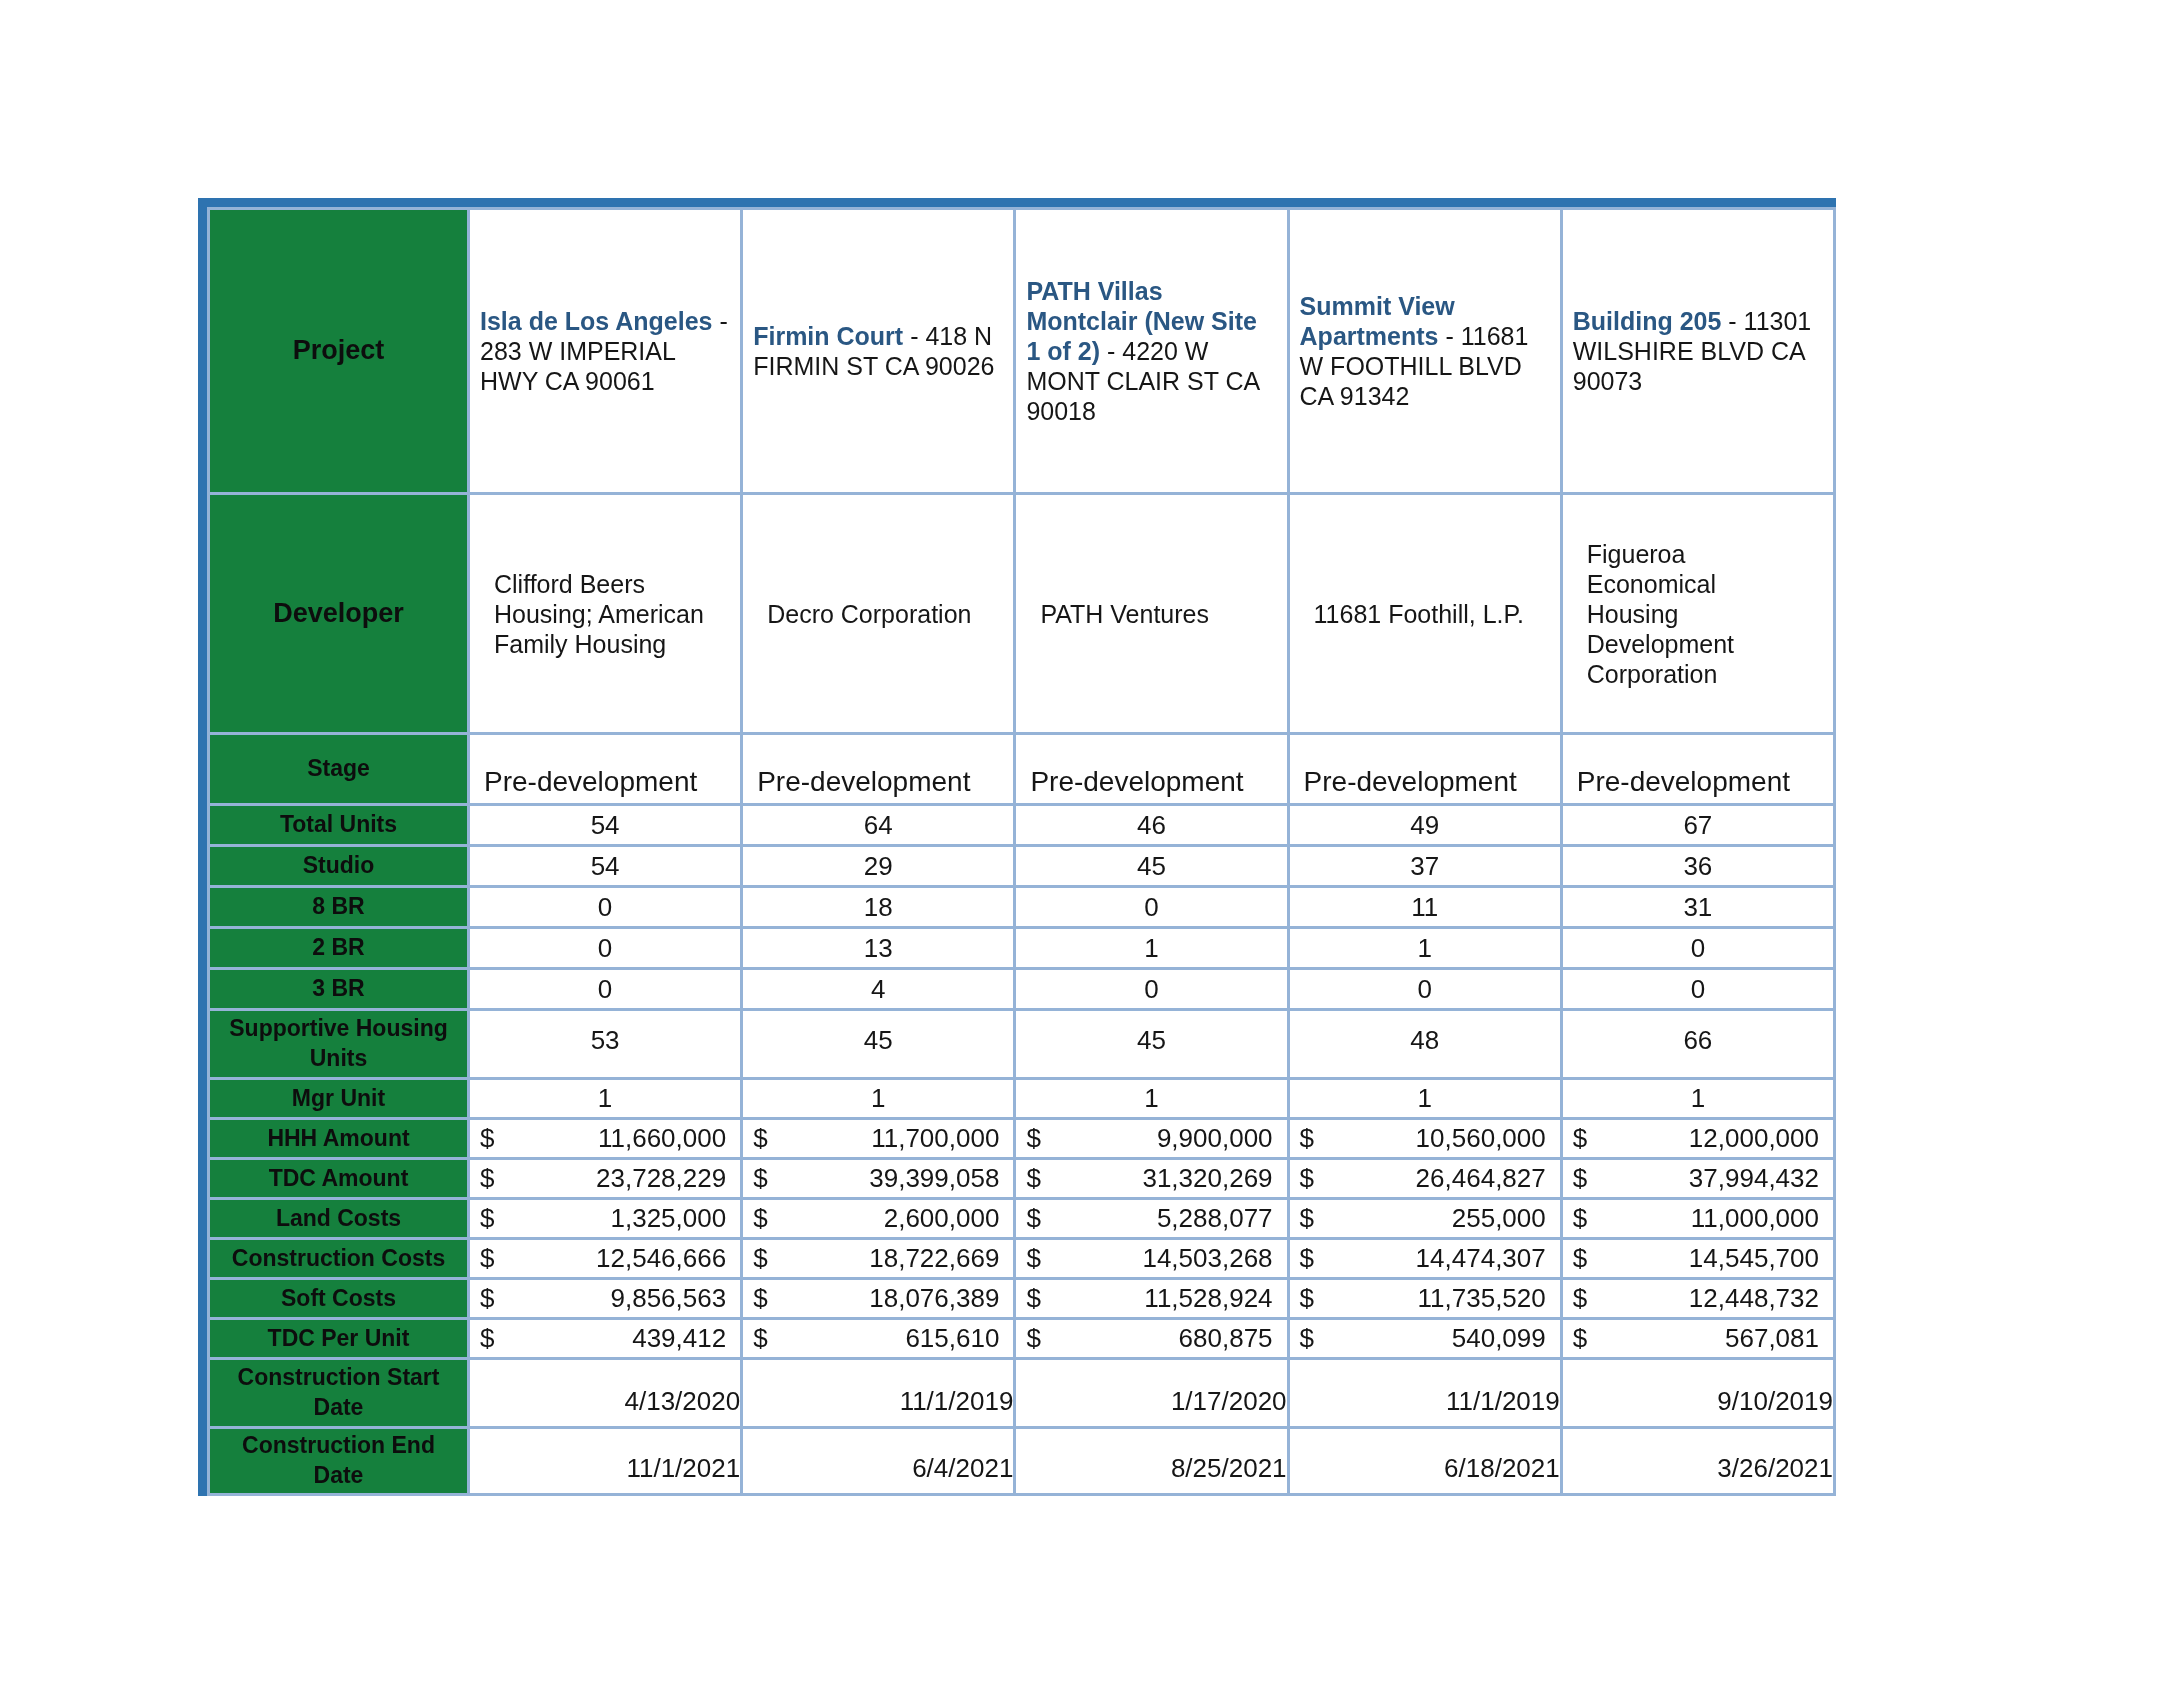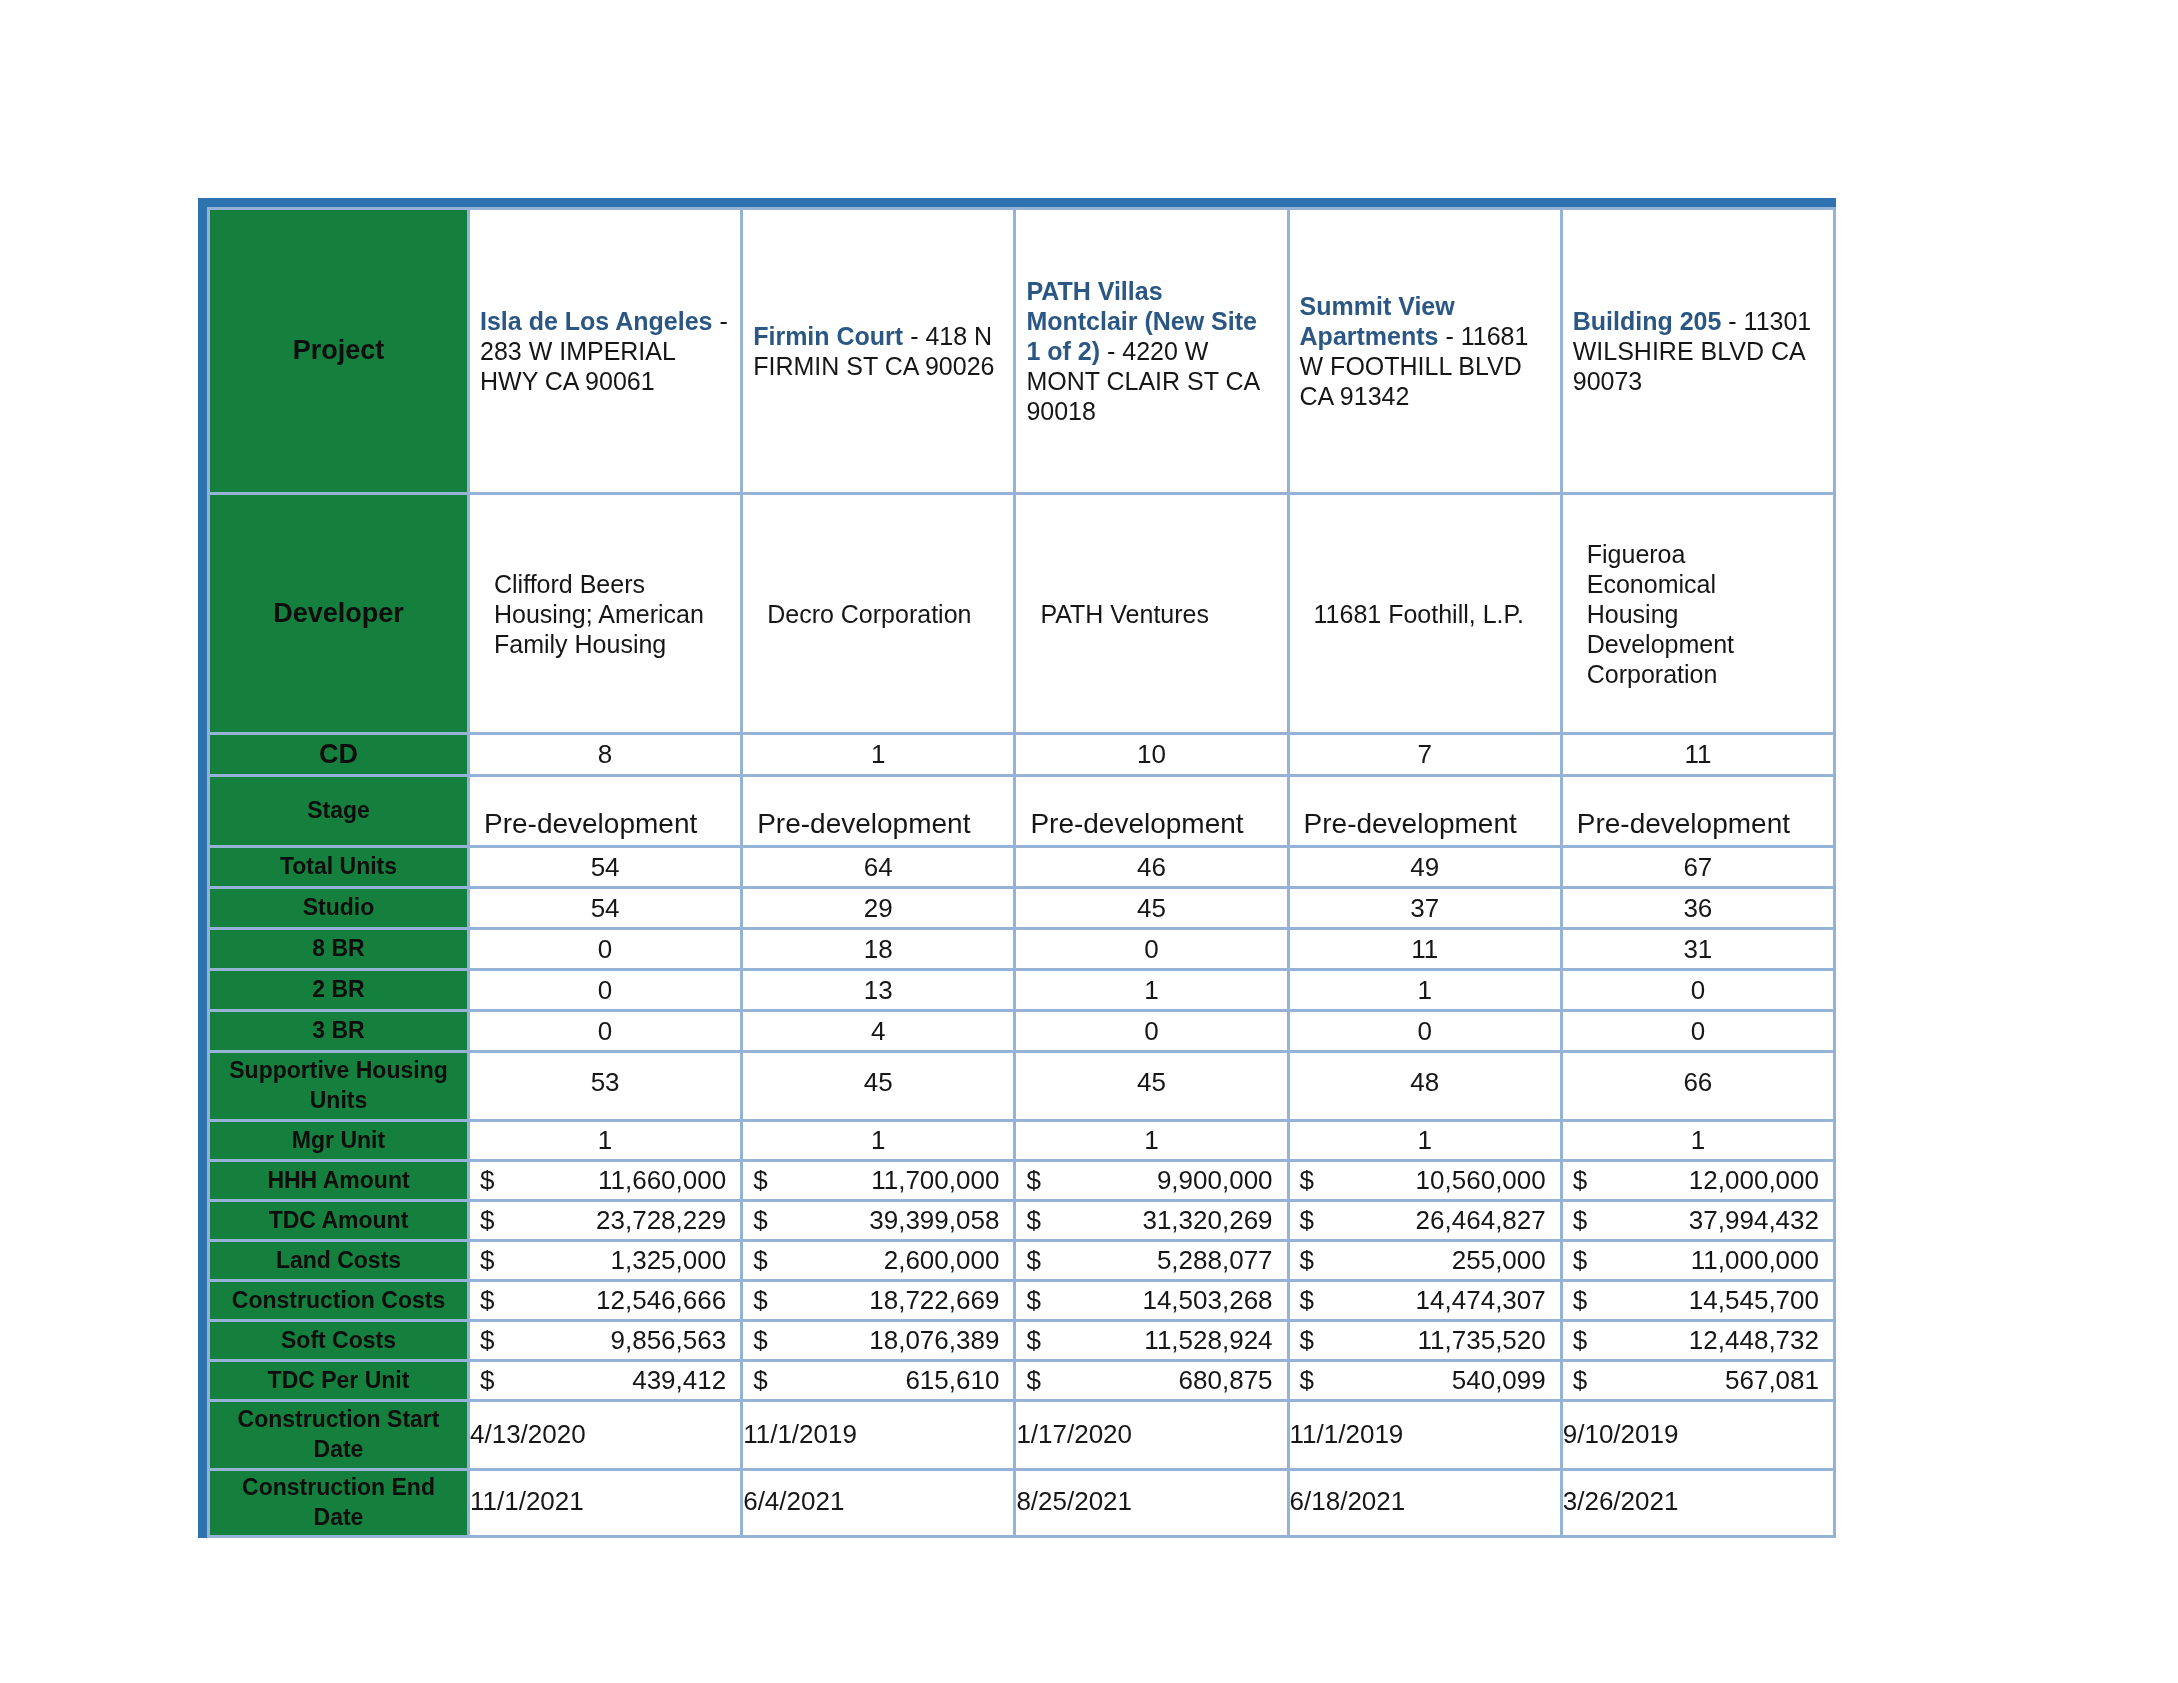--- a/index.html
+++ b/index.html
@@ -57,23 +57,23 @@
   }
   td.num  { text-align:center; }
   td.vbot { vertical-align:bottom; padding-bottom:21px; }
   td.stage {
     vertical-align:bottom;
     text-align:left;
     padding:0 0 5px 14px;
     font-size:28px;
   }
   td.date {
-    text-align:left;
+    text-align:right;
     vertical-align:bottom;
-    padding-bottom:18px;
+    padding-bottom:9px;
   }
   td.money { vertical-align:middle; }
   td.money .mrow {
     display:flex;
     justify-content:space-between;
     align-items:center;
     padding:0 14px 0 10px;
   }
   
   tr.r0  { height:285px; }
@@ -128,28 +128,20 @@
 
       <tr class="r1">
         <th class="rl lg">Developer</th>
         <td class="dev">Clifford Beers Housing; American Family Housing</td>
         <td class="dev">Decro Corporation</td>
         <td class="dev">PATH Ventures</td>
         <td class="dev">11681 Foothill, L.P.</td>
         <td class="dev">Figueroa Economical Housing Development Corporation</td>
       </tr>
 
-      <tr class="r2">
-        <th class="rl lg">CD</th>
-        <td class="num">8</td>
-        <td class="num">1</td>
-        <td class="num">10</td>
-        <td class="num">7</td>
-        <td class="num">11</td>
-      </tr>
 
       <tr class="r3">
         <th class="rl">Stage</th>
         <td class="stage">Pre-development</td>
         <td class="stage">Pre-development</td>
         <td class="stage">Pre-development</td>
         <td class="stage">Pre-development</td>
         <td class="stage">Pre-development</td>
       </tr>
 

